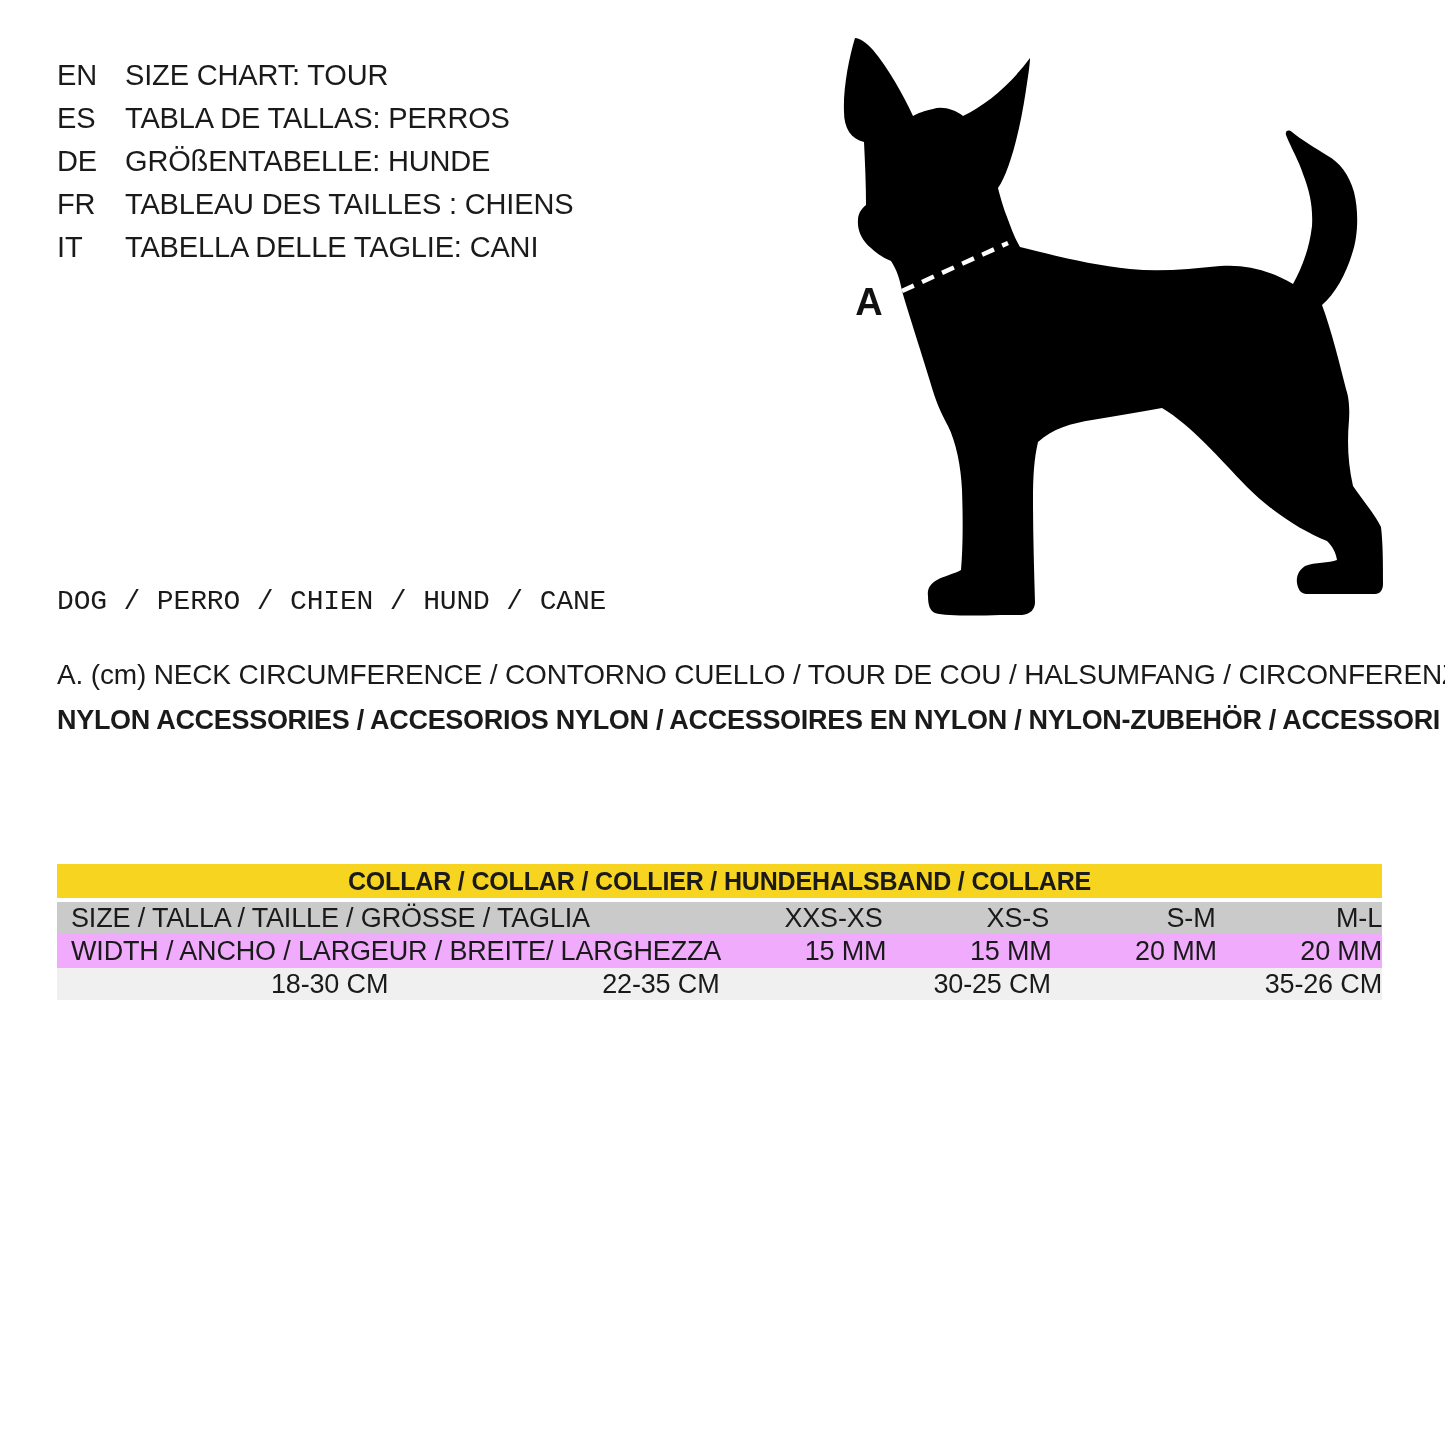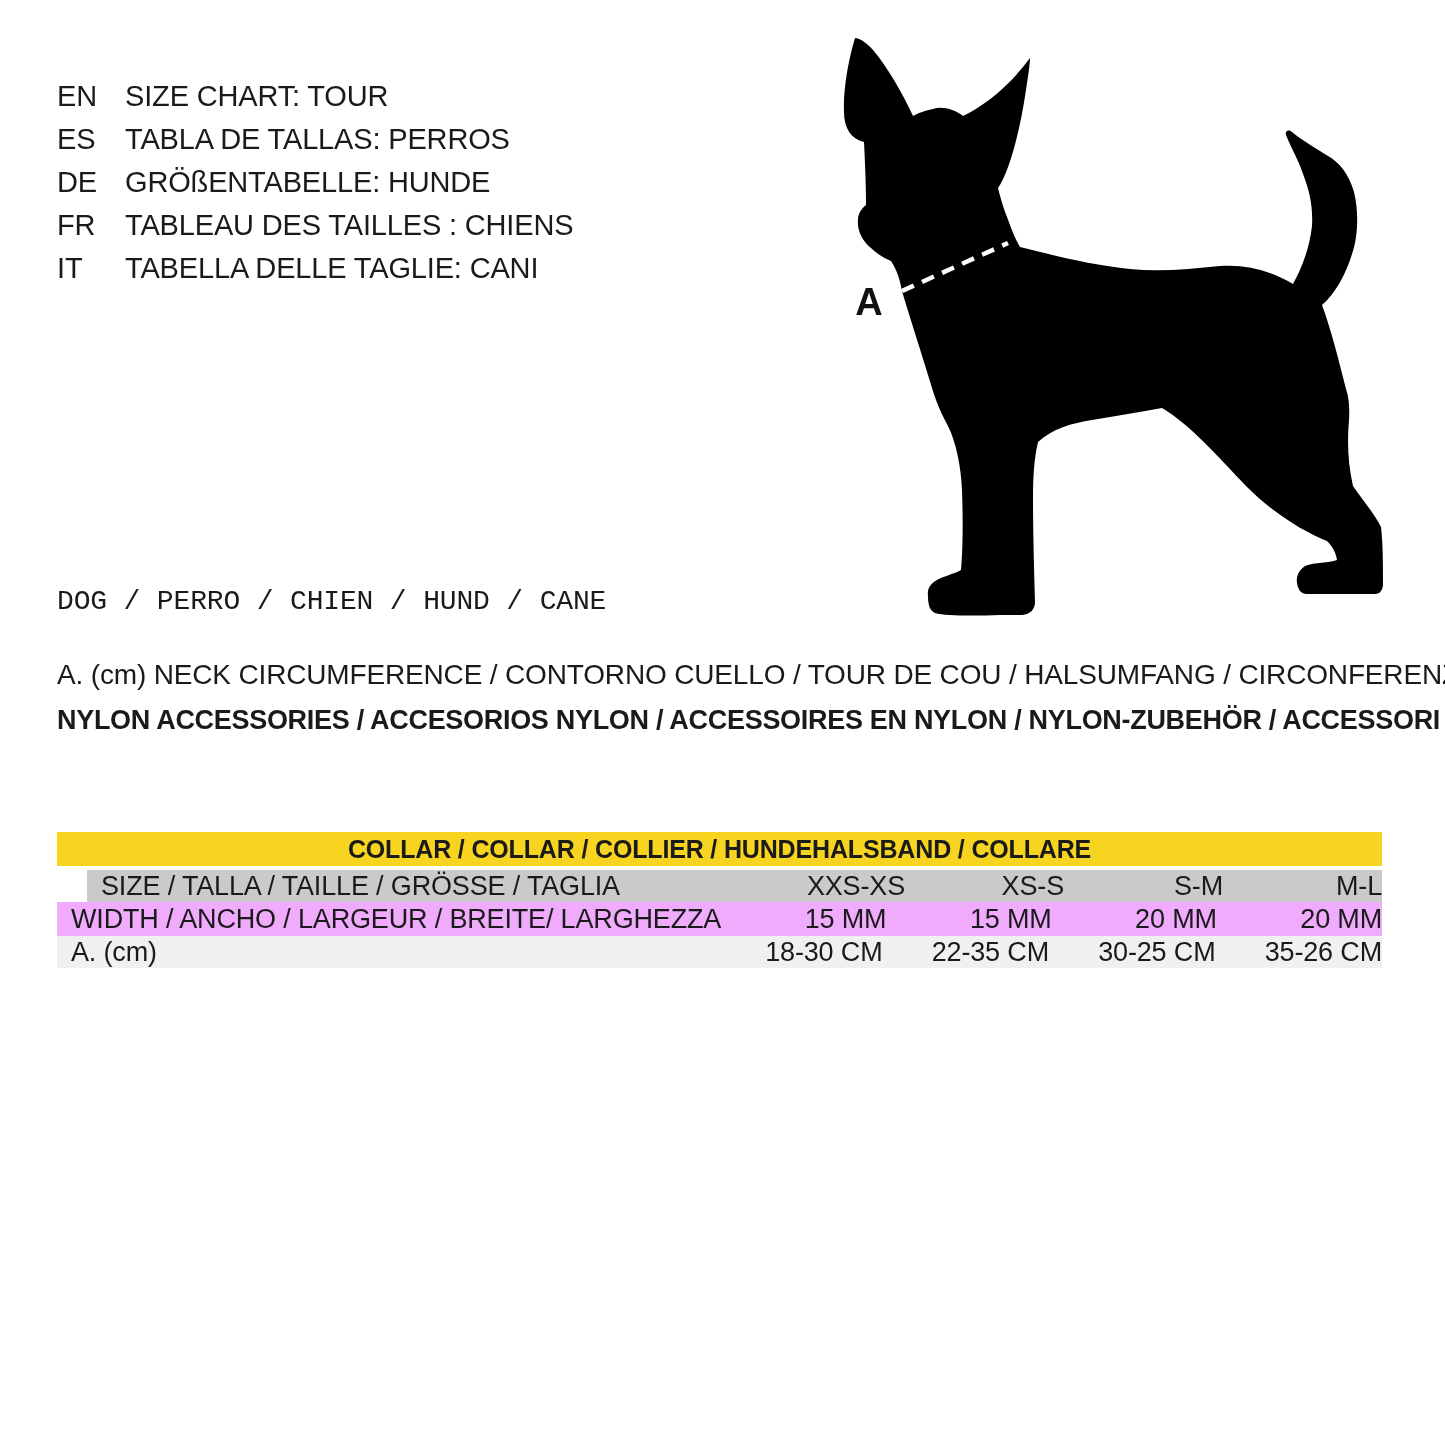--- a/index.html
+++ b/index.html
@@ -6,45 +6,45 @@
   .canvas{
     position:relative;
     width:1445px;height:1445px;
     background:var(--page-bg,#ffffff);
     font-family:"Liberation Sans",sans-serif;
     color:var(--text,#1a1a1a);
     overflow:hidden;
     letter-spacing:-0.01em;
   }
   
-  .lang-block{position:absolute;left:57px;top:54px;margin-top:21px;}
+  .lang-block{position:absolute;left:57px;top:54px;}
   .lang-row{display:flex;height:43px;align-items:center;font-size:29px;white-space:nowrap;}
   .lang-row .code{width:68px;flex:0 0 68px;}
   
   .dog-figure{position:absolute;left:830px;top:25px;width:560px;height:600px;}
   .dog-figure svg{display:block;width:100%;height:100%;}
   .dog-path{fill:var(--silhouette,#000000);}
   .measure-line{stroke:#ffffff;stroke-width:4.5;stroke-dasharray:13 9;fill:none;}
   .measure-a{font-family:"Liberation Sans",sans-serif;font-weight:700;font-size:38px;fill:#111111;}
   
   .caption{position:absolute;left:57px;top:586px;font-size:28px;white-space:nowrap;font-family:Liberation Mono, monospace;}
   .note{position:absolute;left:57px;font-size:28px;white-space:nowrap;}
   .note.n1{top:659px;}
   .note.n2{top:705px;font-weight:700;font-size:27px;letter-spacing:-0.3px;}
   
-  .size-table{position:absolute;left:57px;top:832px;width:1325px;}
+  .size-table{position:absolute;left:57px;top:864px;width:1325px;}
   .thead{
     height:34px;line-height:34px;text-align:center;
     background:var(--header-bg,#F7D41F);
     font-weight:700;font-size:25px;
   }
   .trow{display:flex;height:32px;line-height:32px;font-size:27px;}
   .trow.first{margin-top:4px;}
   .trow.mid{height:34px;line-height:34px;}
-  .bg-dark{background:var(--row-dark,#CACACA);margin-left:30px;}
+  .bg-dark{background:var(--row-dark,#CACACA);}
   .bg-white{background:#f0abfc;}
   .bg-light{background:var(--row-light,#F0F0F0);}
   .tlabel{flex:0 0 645px;padding-left:14px;white-space:nowrap;}
   .tcell{flex:1 1 0;text-align:right;white-space:nowrap;}
 </style>
 </head>
 <body>
 
 <div class="canvas">
 
@@ -152,21 +152,20 @@
 
     <div class="trow mid bg-white">
       <span class="tlabel">WIDTH / ANCHO / LARGEUR / BREITE/ LARGHEZZA</span>
       <span class="tcell">15 MM</span>
       <span class="tcell">15 MM</span>
       <span class="tcell">20 MM</span>
       <span class="tcell">20 MM</span>
     </div>
 
     <div class="trow bg-light">
-      <span class="tlabel">A. (cm)</span>
       <span class="tcell">18-30 CM</span>
       <span class="tcell">22-35 CM</span>
       <span class="tcell">30-25 CM</span>
       <span class="tcell">35-26 CM</span>
     </div>
   </div>
 
 </div>
 
 </body></html>

